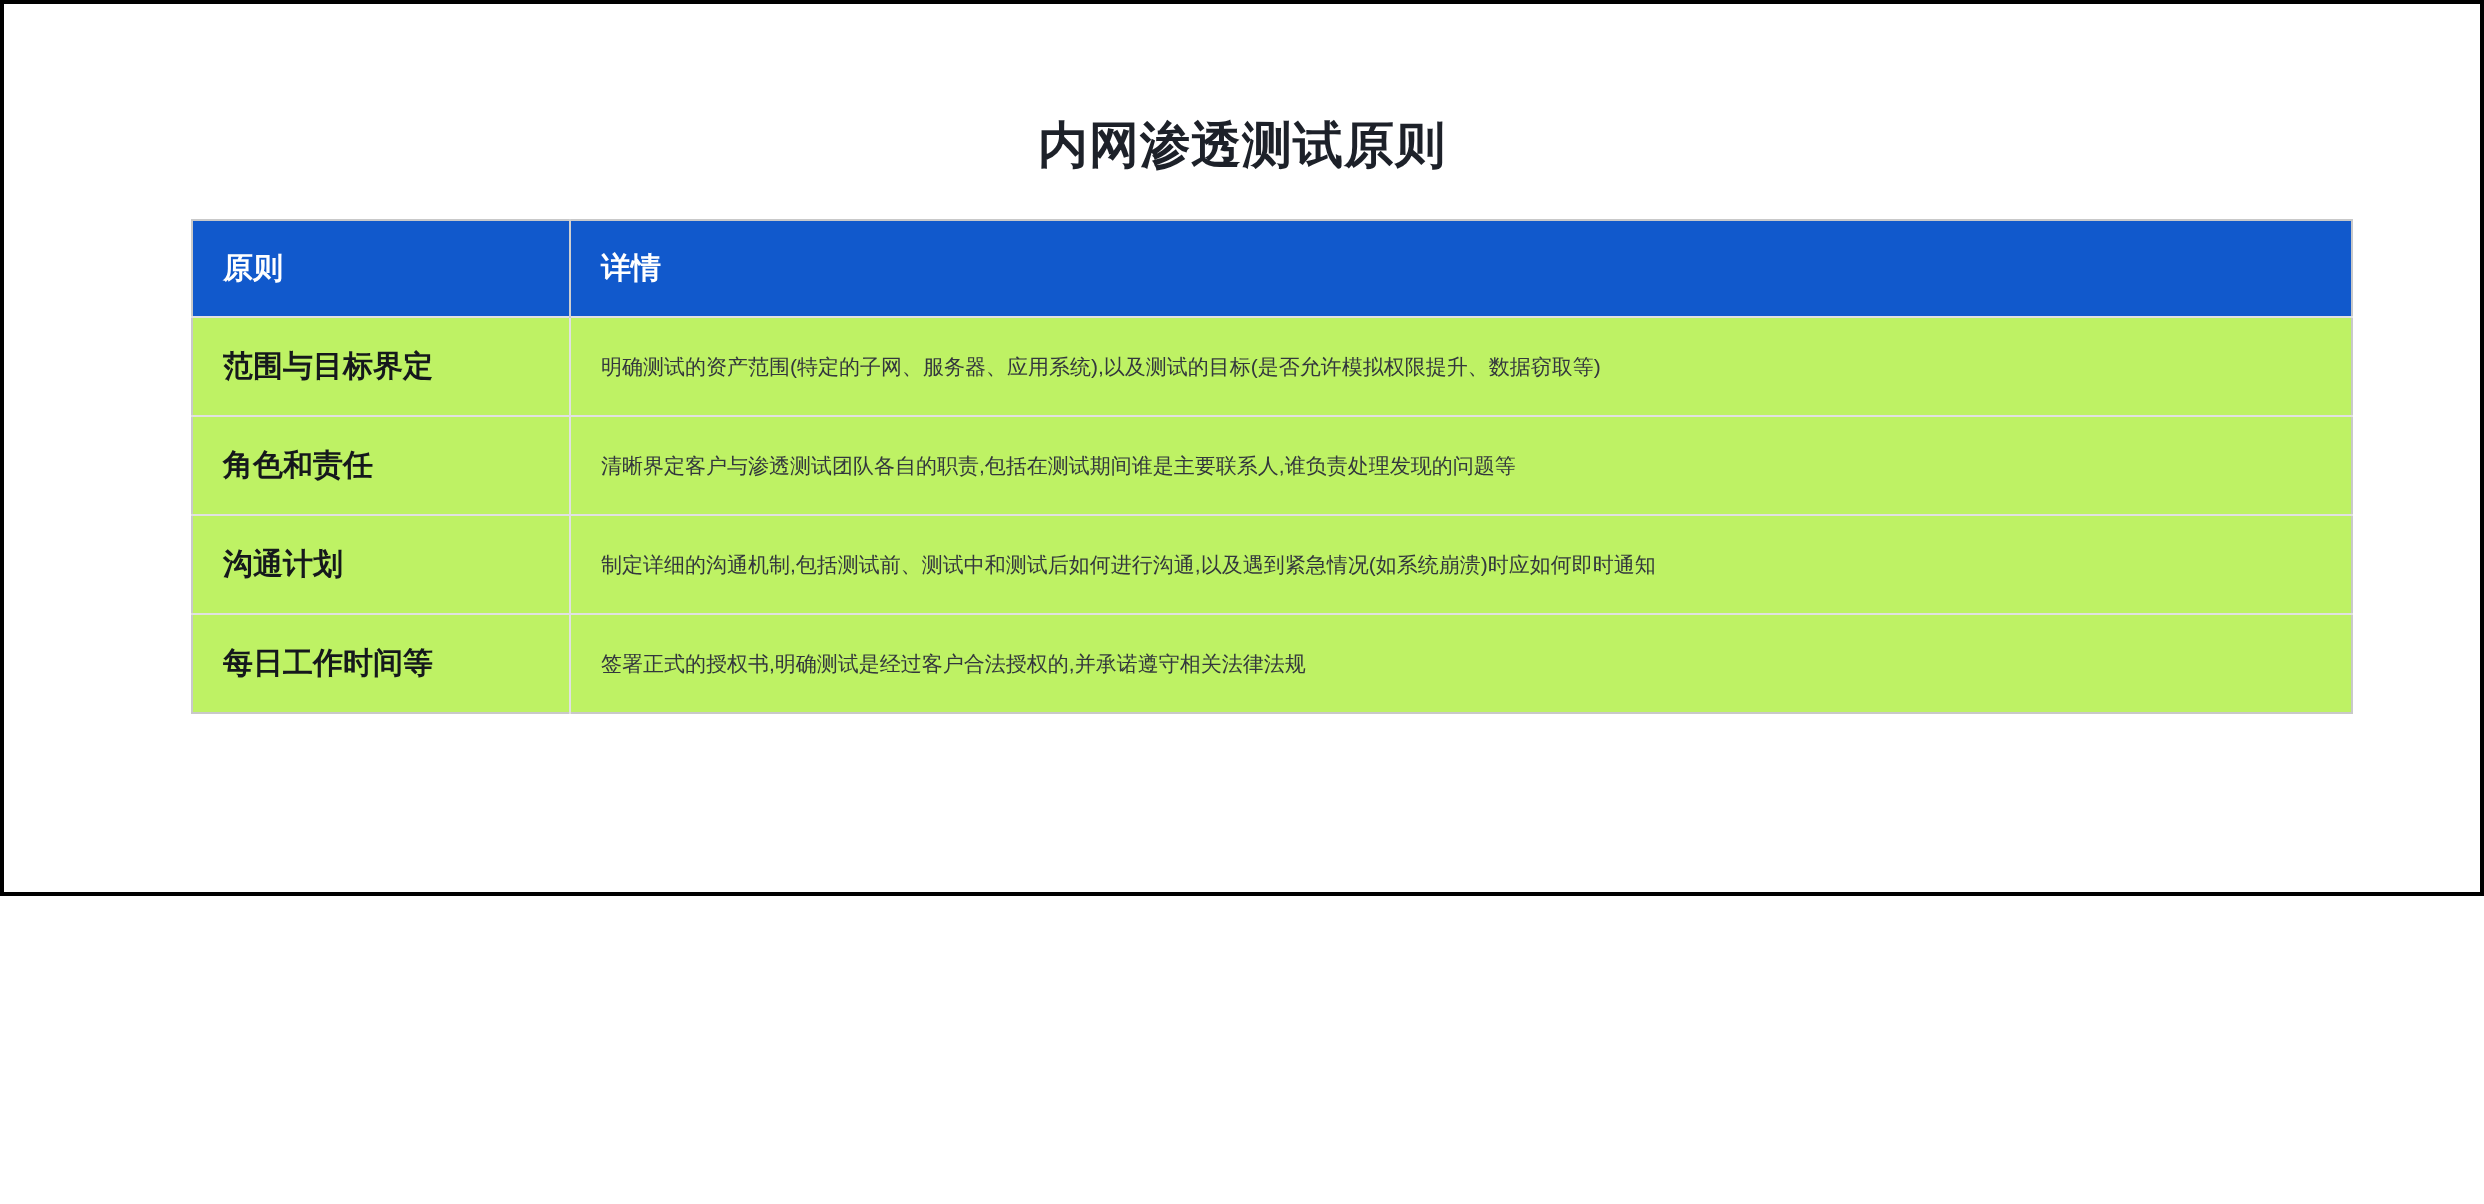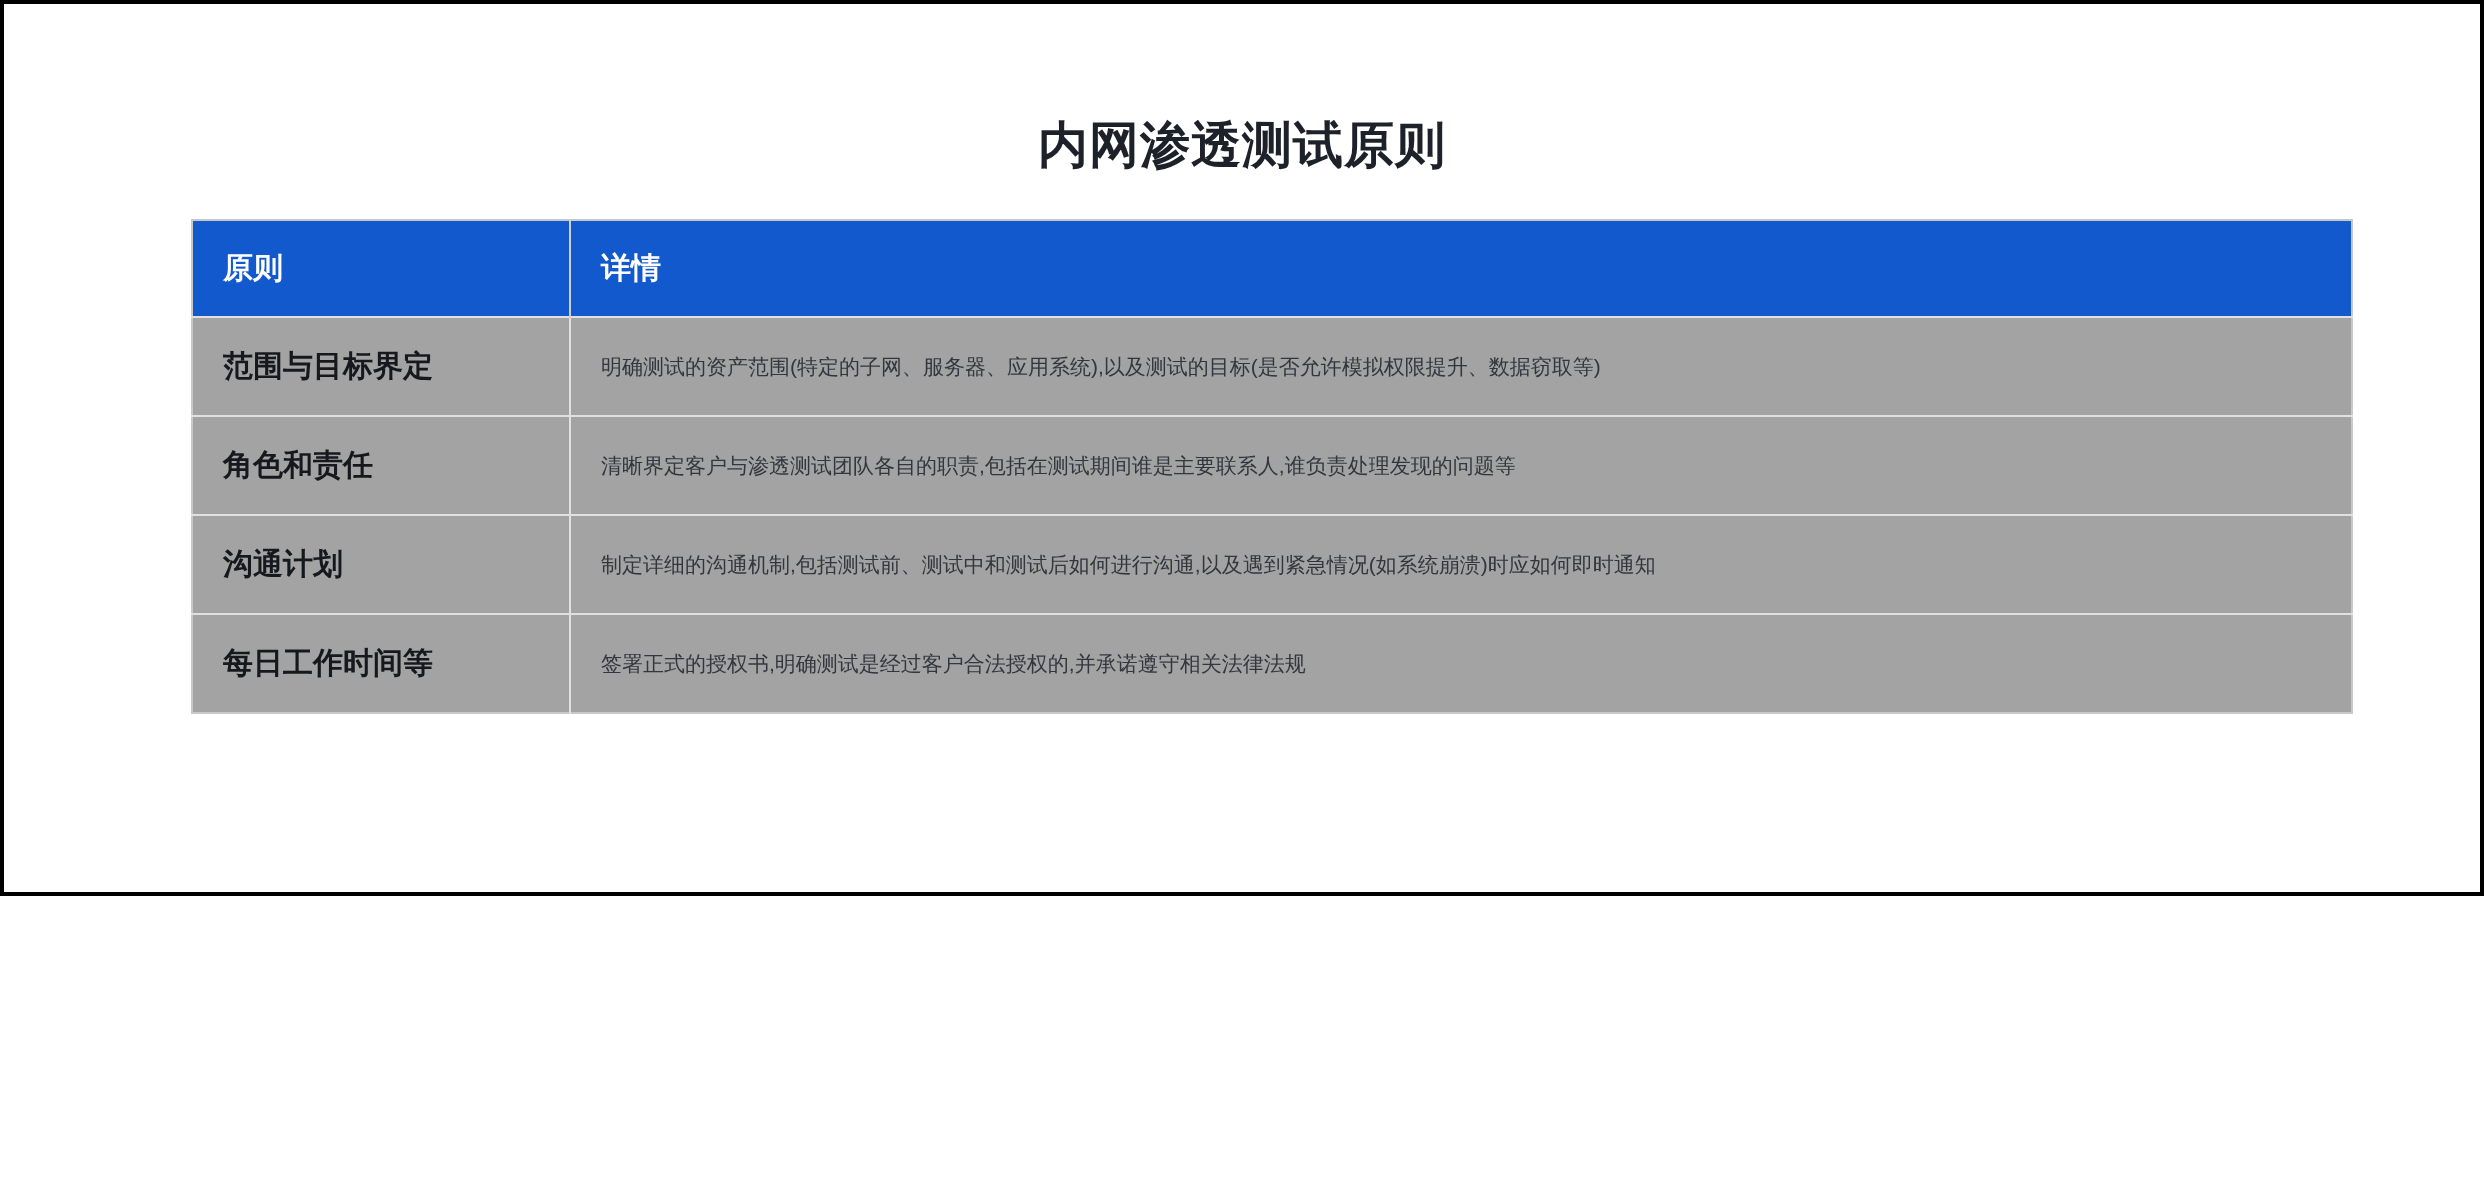--- a/index.html
+++ b/index.html
@@ -49,21 +49,21 @@
     text-align: left;
     padding: 0 0 0 30px;
     vertical-align: middle;
   }
   thead th.first { border-right: 2px solid #cfcfcf; }
   tbody td {
     height: 97px;
     vertical-align: middle;
     padding: 0 16px 0 30px;
     border-top: 2px solid #e1e1e1;
-    background: #a3a3a3;
+    background: #bef264;
     white-space: nowrap;
     overflow: hidden;
   }
   tbody td.principle {
     font-size: 30px;
     font-weight: 700;
     color: #15181c;
     border-right: 2px solid #e1e1e1;
   }
   tbody td.detail {

